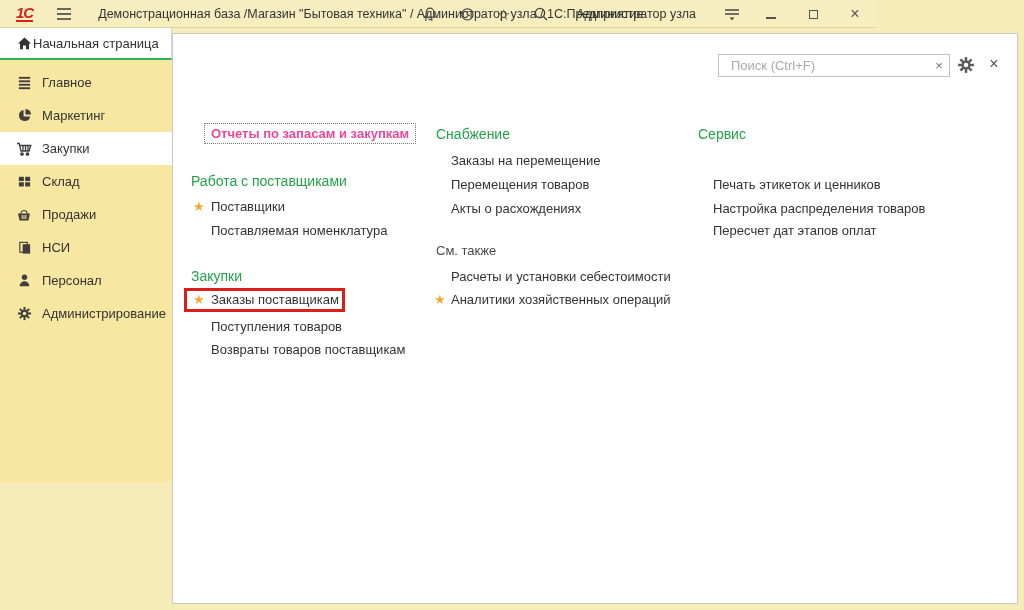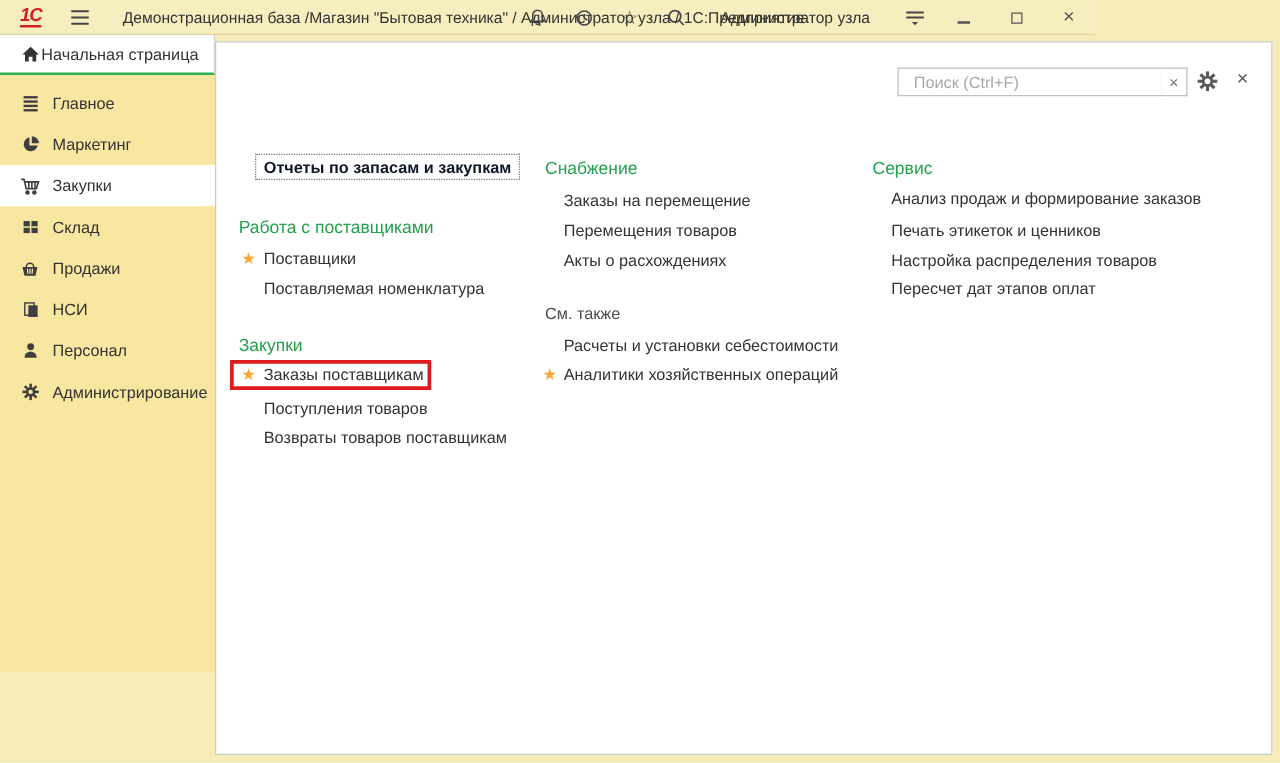--- a/index.html
+++ b/index.html
@@ -27,21 +27,21 @@
   #close-glyph { font-size:16px; line-height:16px; color:#555; }
   .star-glyph { font-size:15px; line-height:15px; }
 
   
   #home-tab { position:absolute; left:0; top:28px; width:172px; height:32px;
     background:#fff; border-bottom:2px solid #2db153; border-right:1px solid #d6d6d6;
     display:flex; align-items:center; padding-left:16px; gap:1px; cursor:pointer; }
   #home-tab span.lbl { font-size:13px; color:#333; }
 
   
-  #sidebar { position:absolute; left:0; top:60px; width:172px; height:478px;
+  #sidebar { position:absolute; left:0; top:60px; width:172px; height:422px;
     background:#f8e7a1; padding-top:6px; }
   .side-item { height:33px; display:flex; align-items:center; padding-left:16px; gap:10px;
     cursor:pointer; }
   .side-item.selected { background:#ffffff; }
   .side-item .lbl { font-size:13px; color:#333; }
   .side-ic { width:16px; height:16px; flex:0 0 16px; display:inline-flex;
     align-items:center; justify-content:center; color:#3f3f3f; }
 
   
   #panel { position:absolute; left:172px; top:33px; width:846px; height:571px;
@@ -58,21 +58,21 @@
     color:#5a5a5a; cursor:pointer; }
   #panel-close { position:absolute; left:812px; top:20px; width:18px; height:20px;
     display:flex; align-items:center; justify-content:center;
     font-size:16px; color:#555; cursor:pointer; }
 
   .sec-header { position:absolute; font-size:14px; color:#23a14b; white-space:nowrap; cursor:pointer; }
   .plain-header { position:absolute; font-size:13px; color:#4a4a4a; white-space:nowrap; }
   .cmd-link { position:absolute; font-size:13px; color:#333; white-space:nowrap; cursor:pointer; }
   .fav-star { position:absolute; font-size:13px; color:#f5a72e; cursor:pointer; line-height:14px; }
   #report-link { position:absolute; left:31px; top:89px; padding:2px 6px;
-    border:1px dotted #777; font-weight:bold; font-size:13px; color:#0f172a;
+    border:1px dotted #777; font-weight:bold; font-size:13px; color:#ec4899;
     white-space:nowrap; cursor:pointer; }
   #highlight-rect { position:absolute; left:11px; top:254px; width:161px; height:24px;
     border:3px solid #dd1c1c; }
 </style>
 </head>
 <body>
 
 <div id="titlebar">
   <span id="logo">1С</span>
   <span id="tb-burger" class="tb-ic">
@@ -277,17 +277,16 @@
   <span class="cmd-link" style="left:278px; top:119px;">Заказы на перемещение</span>
   <span class="cmd-link" style="left:278px; top:143px;">Перемещения товаров</span>
   <span class="cmd-link" style="left:278px; top:167px;">Акты о расхождениях</span>
 
   <span class="plain-header" style="left:263px; top:209px;">См. также</span>
   <span class="cmd-link" style="left:278px; top:235px;">Расчеты и установки себестоимости</span>
   <span class="fav-star" style="left:261px; top:259px;">★</span>
   <span class="cmd-link" style="left:278px; top:258px;">Аналитики хозяйственных операций</span>
 
   <span class="sec-header" style="left:525px; top:92px;">Сервис</span>
-  <span class="cmd-link" style="left:540px; top:117px;">Анализ продаж и формирование заказов</span>
   <span class="cmd-link" style="left:540px; top:167px;">Настройка распределения товаров</span>
   <span class="cmd-link" style="left:540px; top:143px;">Печать этикеток и ценников</span>
   <span class="cmd-link" style="left:540px; top:189px;">Пересчет дат этапов оплат</span>
 </div>
 
 </body></html>

